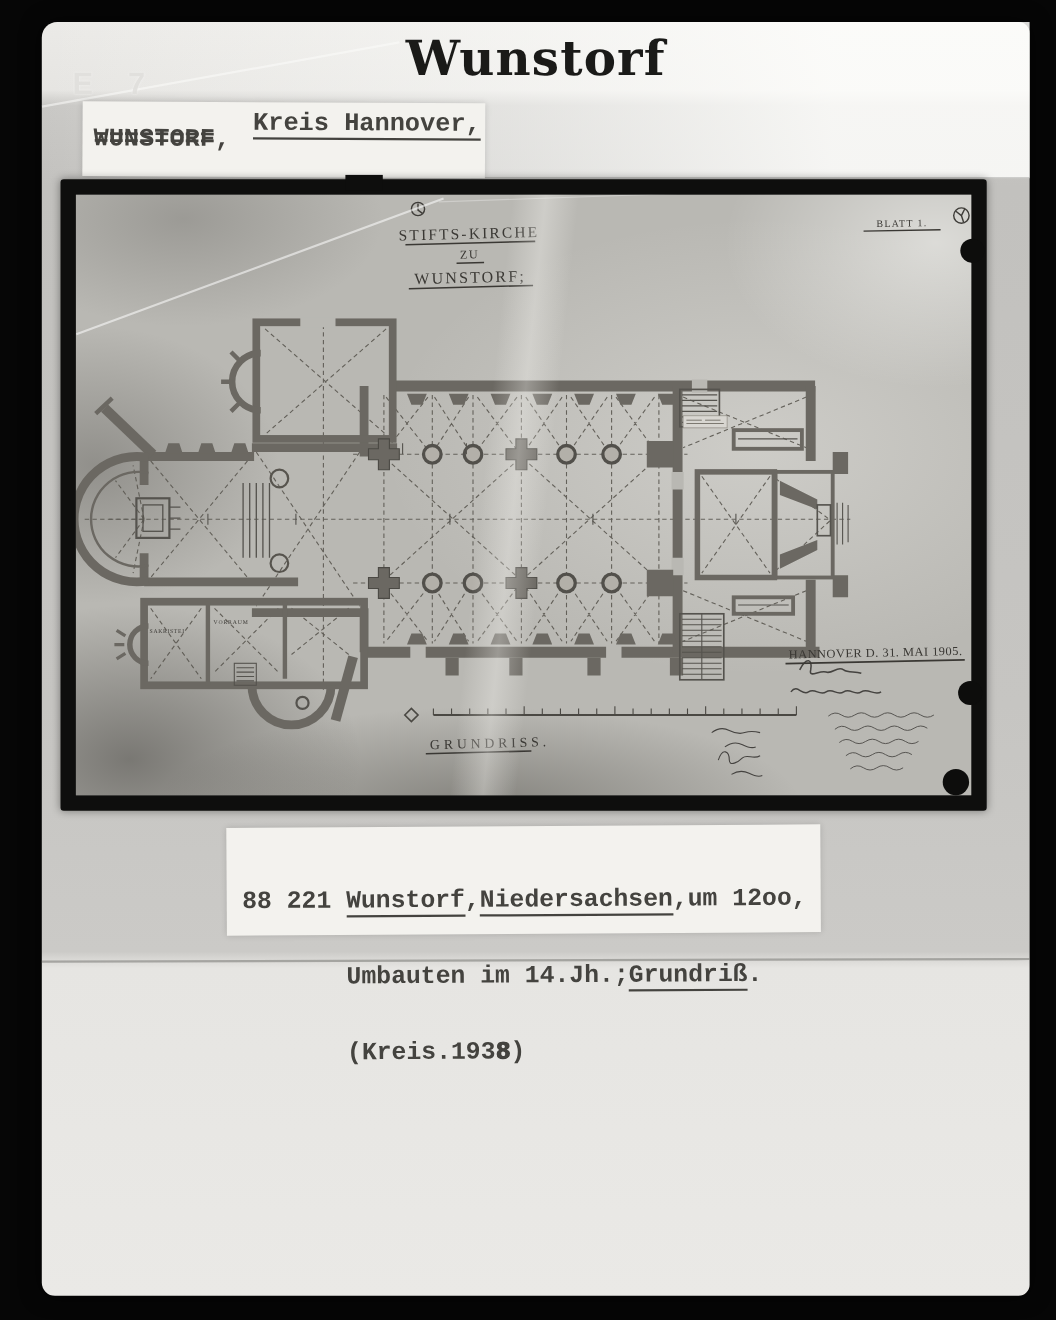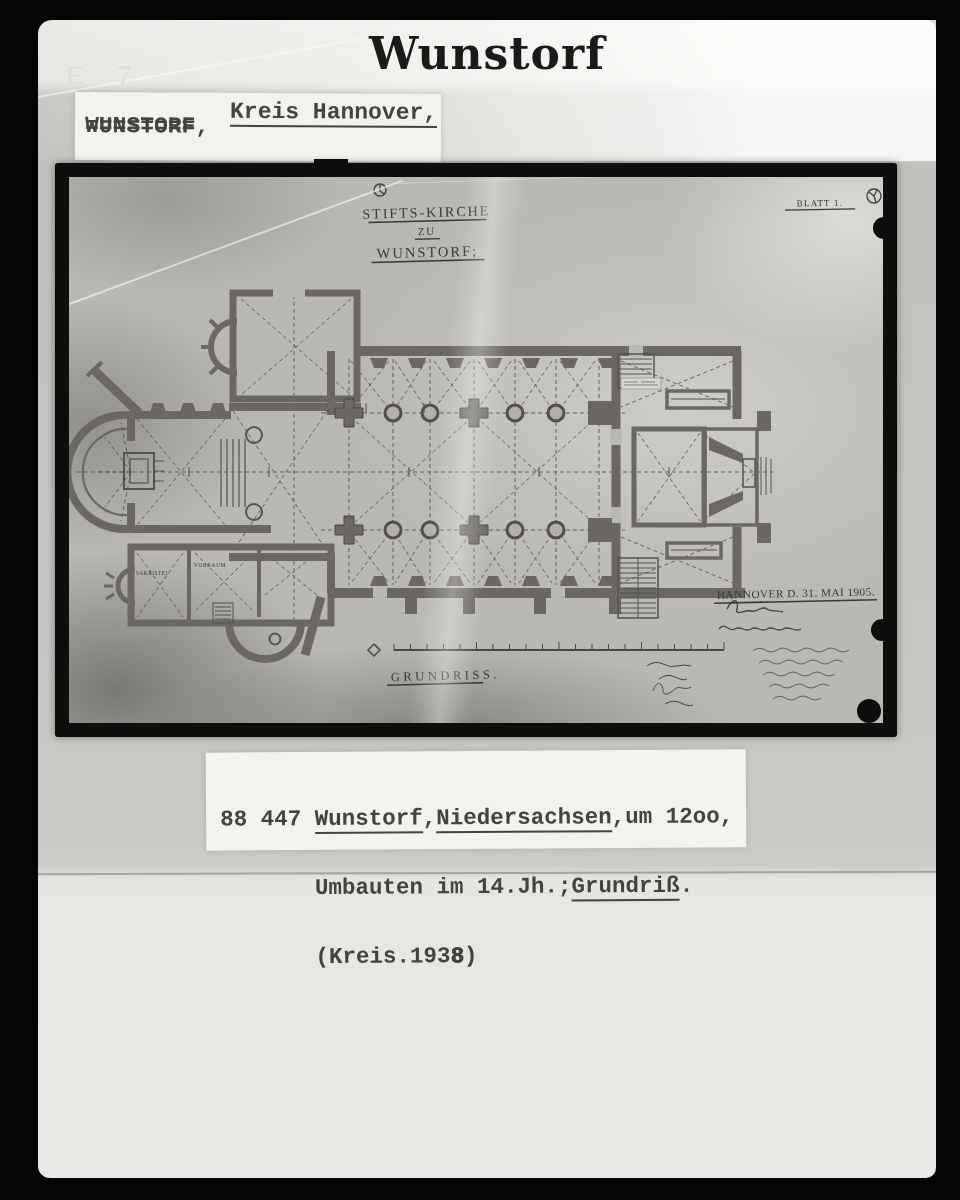--- a/index.html
+++ b/index.html
@@ -239,20 +239,20 @@
         <div class="photo-crease1"></div>
         <div class="photo-crease2"></div>
       </div>
       <div class="blob blob1"></div>
       <div class="blob blob2"></div>
       <div class="blob blob3"></div>
       <div class="notch"></div>
     </div>
 
     <div class="caption">
-      <div><span>88 447 </span><span class="cap-u">Wunstorf</span><span>,</span><span class="cap-u">Niedersachsen</span><span>,um 12oo,</span></div>
+      <div><span>88 221 </span><span class="cap-u">Wunstorf</span><span>,</span><span class="cap-u">Niedersachsen</span><span>,um 12oo,</span></div>
       <div class="cap-ind"><span>Umbauten im 14.Jh.;</span><span class="cap-u">Grundriß</span><span>.</span></div>
       <div class="cap-ind"><span>(Kreis.193</span><span class="cap-bold">8</span><span>)</span></div>
     </div>
 
     <div class="fold-line"></div>
   </div>
 </div>
 
 </body></html>

